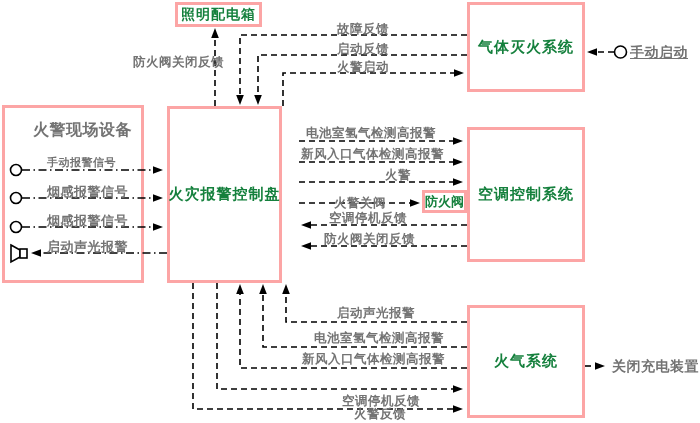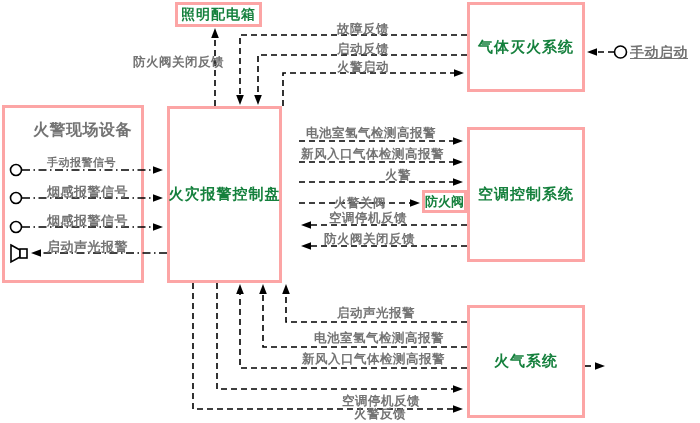--- a/index.html
+++ b/index.html
@@ -177,14 +177,15 @@
   <div class="lbl" style="left:334px;top:197px;">火警关阀</div>
   <div class="lbl" style="left:329px;top:212px;">空调停机反馈</div>
   <div class="lbl" style="left:324px;top:233px;">防火阀关闭反馈</div>
 
   <div class="lbl" style="left:337px;top:307px;">启动声光报警</div>
   <div class="lbl" style="left:314px;top:332px;">电池室氢气检测高报警</div>
   <div class="lbl" style="left:302px;top:353px;">新风入口气体检测高报警</div>
   <div class="lbl" style="left:354px;top:366px;margin-top:42px;">火警反馈</div>
   <div class="lbl" style="left:342px;top:395px;">空调停机反馈</div>
 
+  <div class="lbl" style="left:612px;top:359px;font-size:14px;">关闭充电装置</div>
 
 </div>
 
 </body></html>

